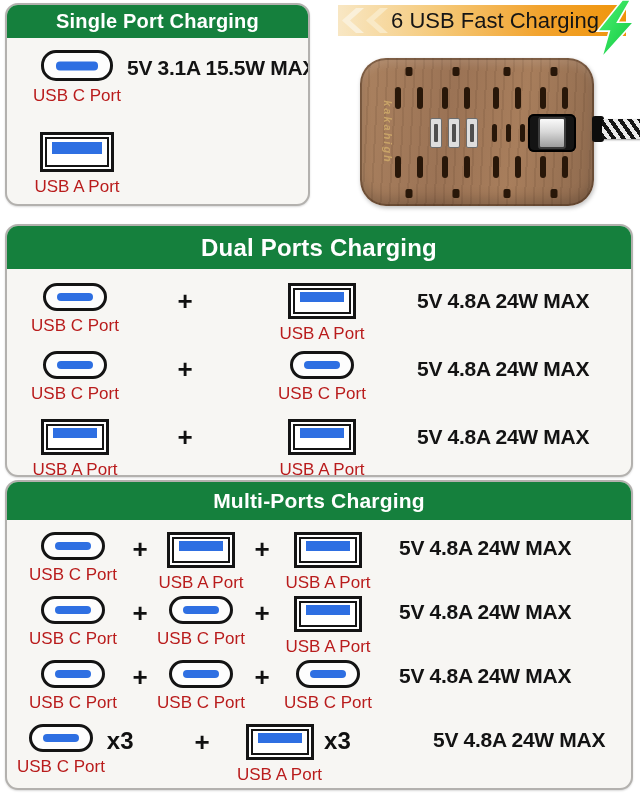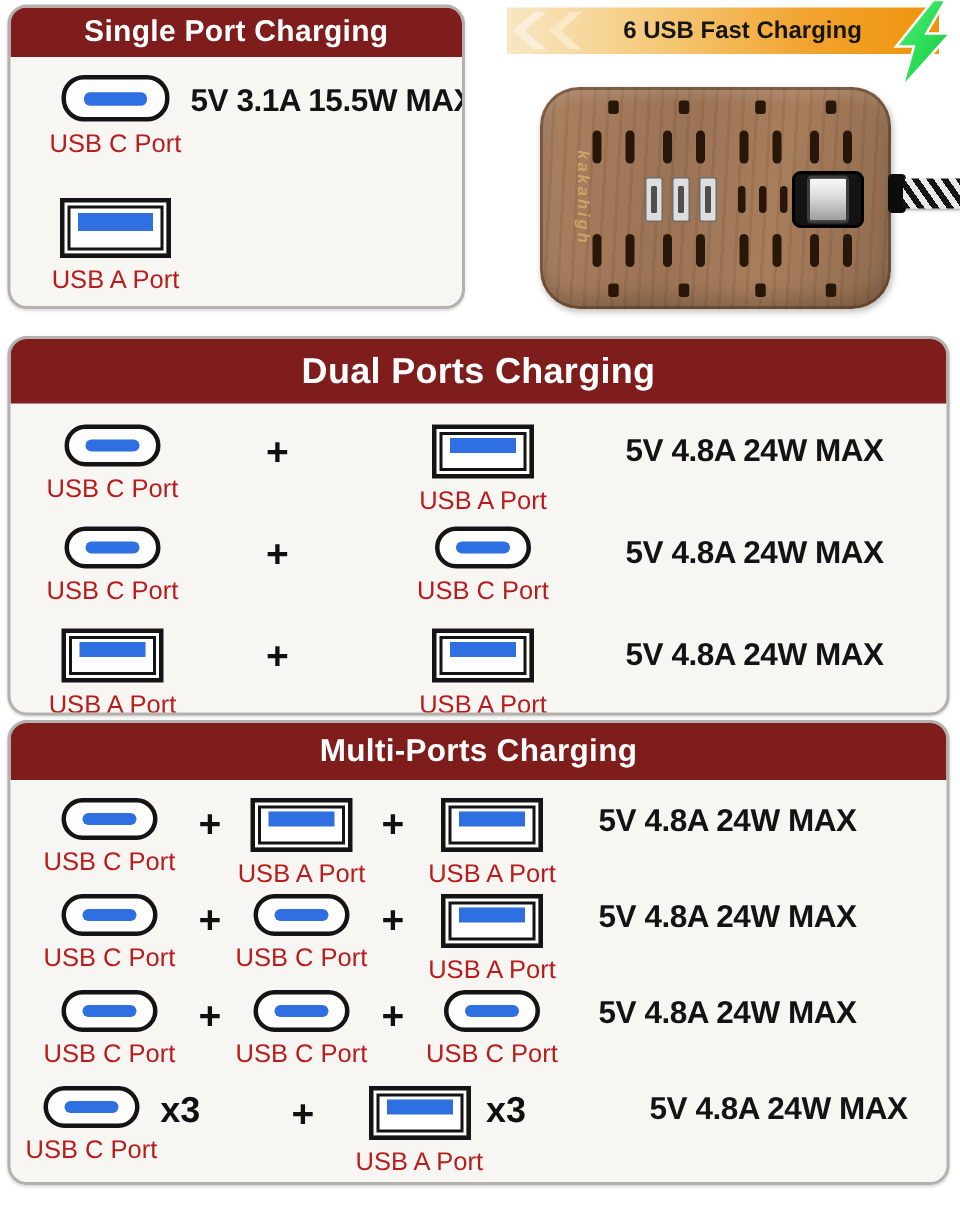--- a/index.html
+++ b/index.html
@@ -8,21 +8,21 @@
     background:#ffffff;font-family:"Liberation Sans", sans-serif;
     -webkit-font-smoothing:antialiased;
   }
   
   .panel{
     position:absolute;background:#f7f6f3;border:2px solid #b3b1ae;
     border-radius:13px;overflow:hidden;box-sizing:border-box;
     box-shadow:0 1px 2px rgba(0,0,0,.15);
   }
   .panel-header{
-    background:#7f1d1d;color:#fff;font-weight:bold;text-align:center;
+    background:#15803d;color:#fff;font-weight:bold;text-align:center;
     letter-spacing:.2px;
   }
   
   .icon-c{
     display:inline-block;width:64px;height:28px;border:3px solid #141414;
     border-radius:15px;background:#fdfdfd;position:relative;box-sizing:border-box;
     flex:0 0 auto;
   }
   .icon-c::after{
     content:"";position:absolute;left:50%;top:50%;transform:translate(-50%,-50%);
@@ -55,21 +55,21 @@
   #panel-single .prow{height:82px;padding:12px 6px 0 20px;}
   #panel-single .pblock{width:100px;}
   #panel-single .spec{flex:1;text-align:center;font-size:21px;}
   
   #top-right{position:absolute;left:320px;top:0;width:320px;height:212px;}
   #badge{
     position:absolute;left:18px;top:5px;width:288px;height:31px;
     background:linear-gradient(90deg,#f8e7c4 0%,#f5c979 35%,#f2a32e 70%,#ef940a 100%);
     display:flex;align-items:center;justify-content:center;
   }
-  #badge .badge-text{font-size:16px;font-weight:bold;color:#151515;padding-left:26px;}
+  #badge .badge-text{font-size:22px;font-weight:normal;color:#151515;padding-left:26px;}
   #badge svg{position:absolute;left:4px;top:3px;}
   #bolt{position:absolute;left:272px;top:0px;width:46px;height:58px;z-index:3;}
   
   #strip{
     position:absolute;left:40px;top:58px;width:234px;height:148px;
     border-radius:26px;
     background:
       repeating-linear-gradient(93deg, rgba(60,35,18,.10) 0 2px, rgba(255,255,255,0) 2px 9px),
       linear-gradient(100deg,#ab8260 0%,#9b7355 38%,#a87e5c 66%,#8e6a4e 100%);
     box-shadow:inset 0 0 0 2px rgba(70,45,25,.45), inset 0 -8px 12px rgba(0,0,0,.18),

